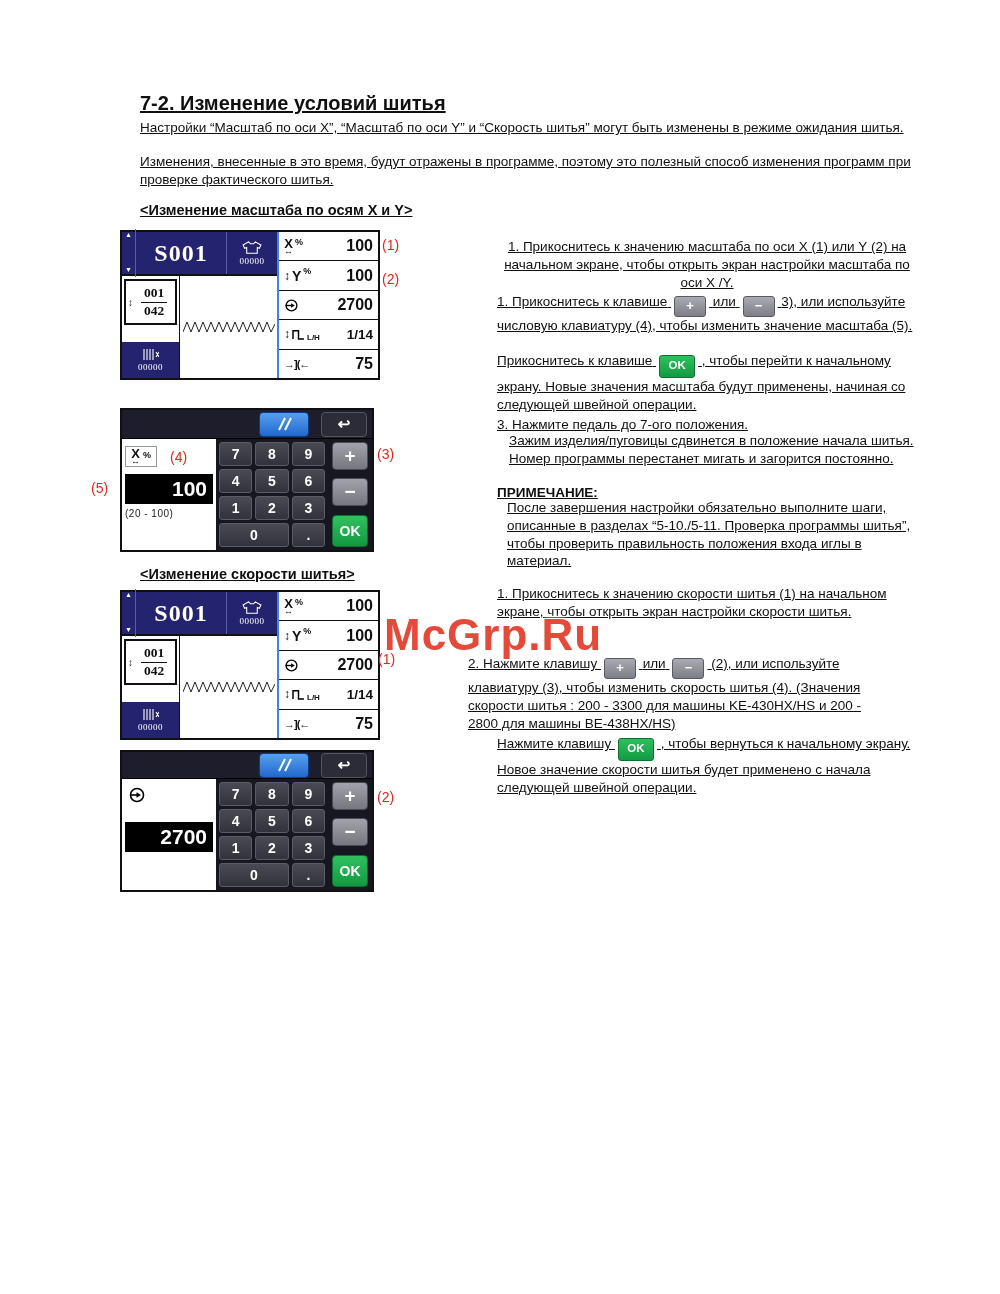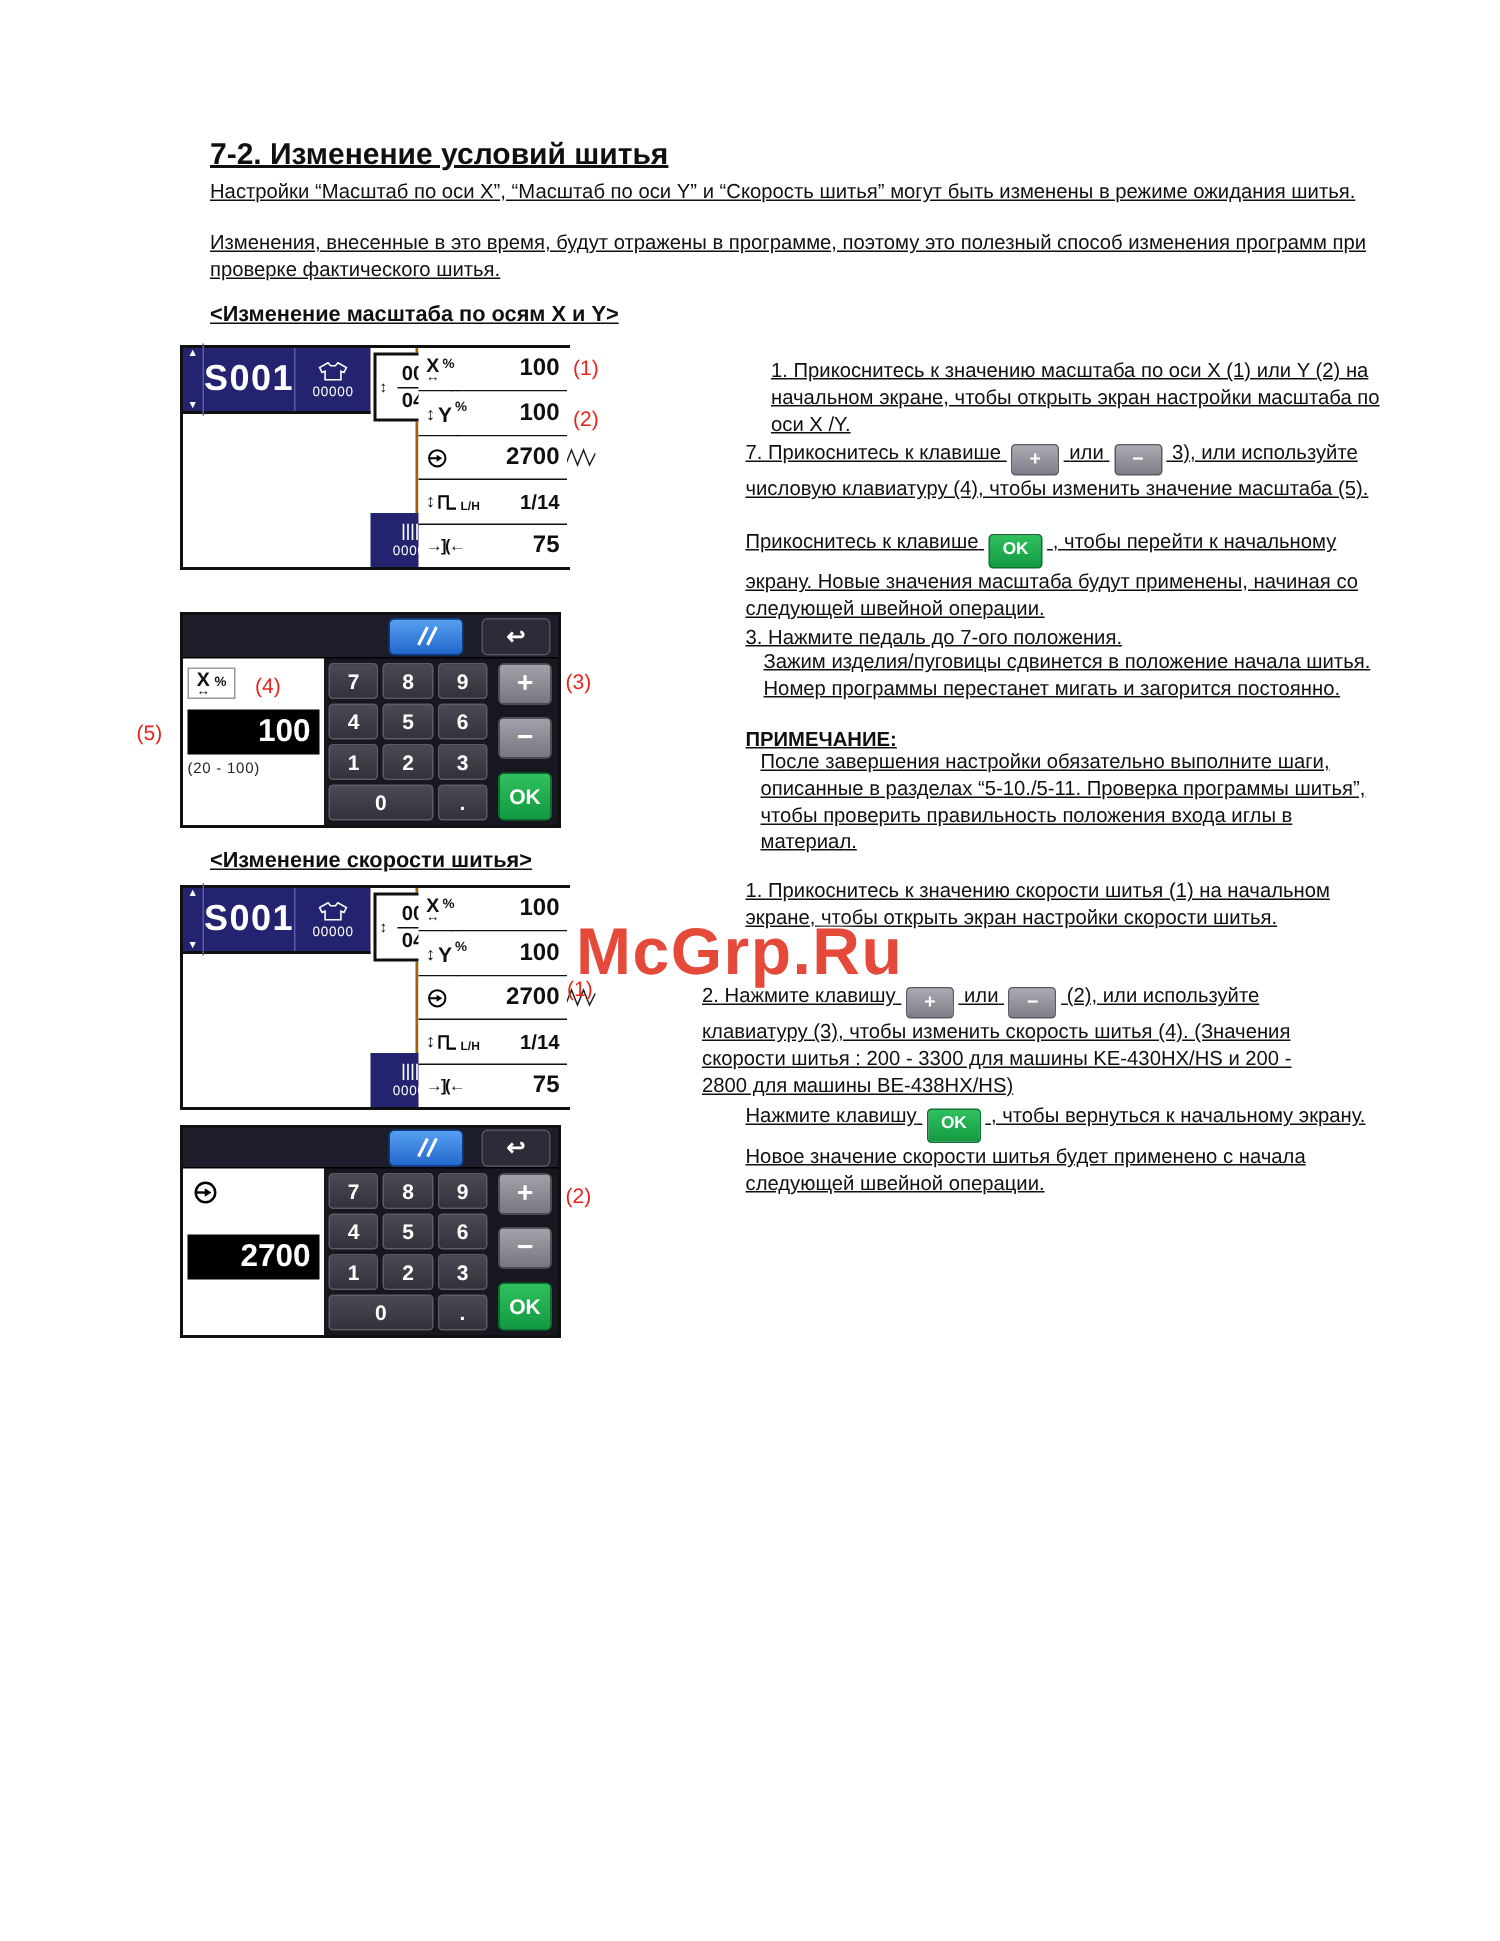--- a/index.html
+++ b/index.html
@@ -6,21 +6,21 @@
   body{width:1000px;height:1294px;background:#ffffff;font-family:"Liberation Sans",sans-serif;color:#101010;position:relative;overflow:hidden;}
   .abs{position:absolute;text-decoration:underline;}
   .para{font-size:13.5px;line-height:1.32;}
   .h-title{font-size:20px;font-weight:bold;}
   .h-sub{font-size:14.5px;font-weight:bold;}
   .bold{font-weight:bold;}
   .annot{position:absolute;color:#e8231c;font-size:14px;z-index:6;}
 
   
   .home-panel{position:absolute;width:256px;height:146px;border:2px solid #101010;display:flex;background:#fff;z-index:2;}
-  .hp-left{width:155px;display:flex;flex-direction:row;border-right:2px solid #a16207;}
+  .hp-left{width:155px;display:flex;flex-direction:column;border-right:2px solid #3b82f6;font-family:Liberation Serif, serif;}
   .hp-header{height:42px;background:#232370;display:flex;align-items:center;border-bottom:2px solid #101010;}
   .hp-arrows{width:13px;height:100%;display:flex;flex-direction:column;justify-content:space-between;align-items:center;padding:3px 0;border-right:1px solid #5b5ba8;}
   .hp-arrows .tri{color:#fff;font-size:7px;line-height:1;}
   .hp-prog{flex:1;color:#fff;font-weight:bold;font-size:24px;text-align:center;letter-spacing:1px;}
   .hp-counter{width:50px;height:100%;border-left:1px solid #5b5ba8;display:flex;flex-direction:column;align-items:center;justify-content:center;gap:2px;}
   .hp-counter-num{color:#fff;font-size:9px;letter-spacing:.5px;}
   .hp-body{flex:1;display:flex;}
   .hp-strip{width:57px;display:flex;flex-direction:column;border-right:1.5px solid #101010;}
   .hp-fraction{margin:3px 2px 0 2px;border:2px solid #101010;display:flex;align-items:center;padding:1px 2px;gap:2px;height:40px;background:#fff;}
   .frac-arrows{font-size:10px;font-weight:bold;}
@@ -318,24 +318,24 @@
 </div>
 
 <span class="annot" style="left:382px;top:237px;">(1)</span>
 <span class="annot" style="left:382px;top:271px;">(2)</span>
 <span class="annot" style="left:377px;top:446px;">(3)</span>
 <span class="annot" style="left:170px;top:449px;">(4)</span>
 <span class="annot" style="left:91px;top:480px;">(5)</span>
 <span class="annot" style="left:378px;top:651px;">(1)</span>
 <span class="annot" style="left:377px;top:789px;">(2)</span>
 
-<div class="abs para" style="left:514px;top:238px;width:420px;">1. Прикоснитесь к значению масштаба по оси X (1) или Y (2) на начальном экране, чтобы открыть экран настройки масштаба по оси X /Y.</div>
+<div class="abs para" style="left:497px;top:238px;width:420px;text-align:center;">1. Прикоснитесь к значению масштаба по оси X (1) или Y (2) на начальном экране, чтобы открыть экран настройки масштаба по оси X /Y.</div>
 
 <div class="abs para" style="left:497px;top:293px;width:420px;">
-  <span>7. Прикоснитесь к  клавише</span>
+  <span>1. Прикоснитесь к  клавише</span>
   <span class="btn-inline gray">+</span>
   <span>или</span>
   <span class="btn-inline gray">−</span>
   <span>3), или используйте числовую клавиатуру  (4),  чтобы  изменить значение масштаба (5).</span>
 </div>
 
 <div class="abs para" style="left:497px;top:352px;width:420px;">
   <span>Прикоснитесь к  клавише</span>
   <span class="btn-inline okg">OK</span>
   <span>, чтобы перейти к начальному экрану. Новые значения масштаба будут применены, начиная со следующей швейной  операции.</span>

